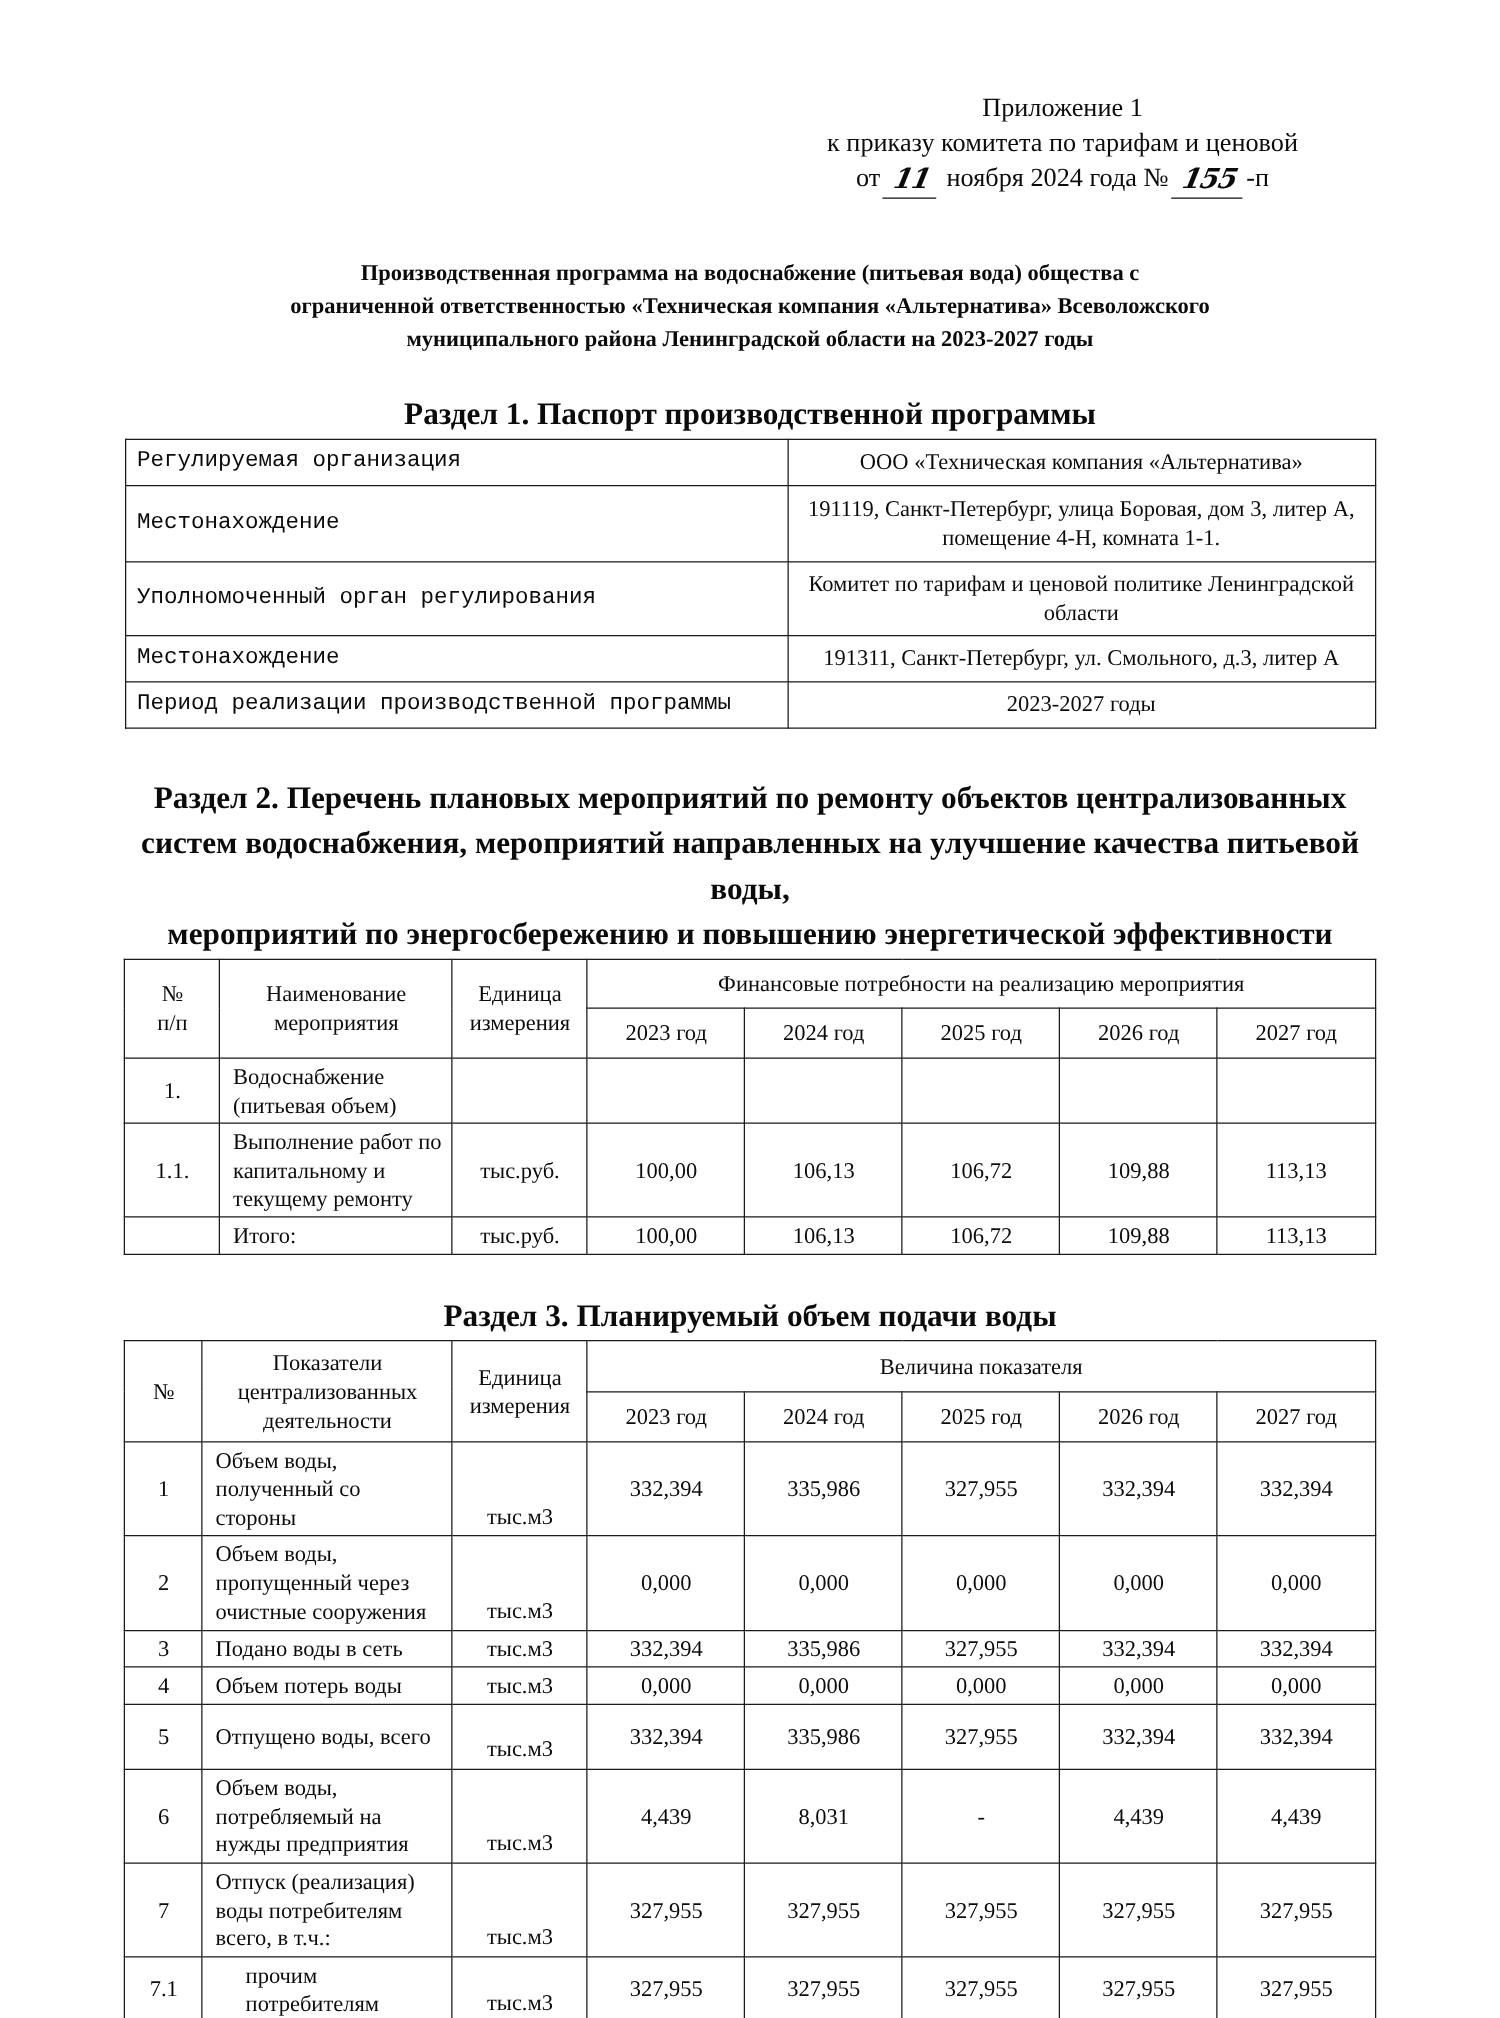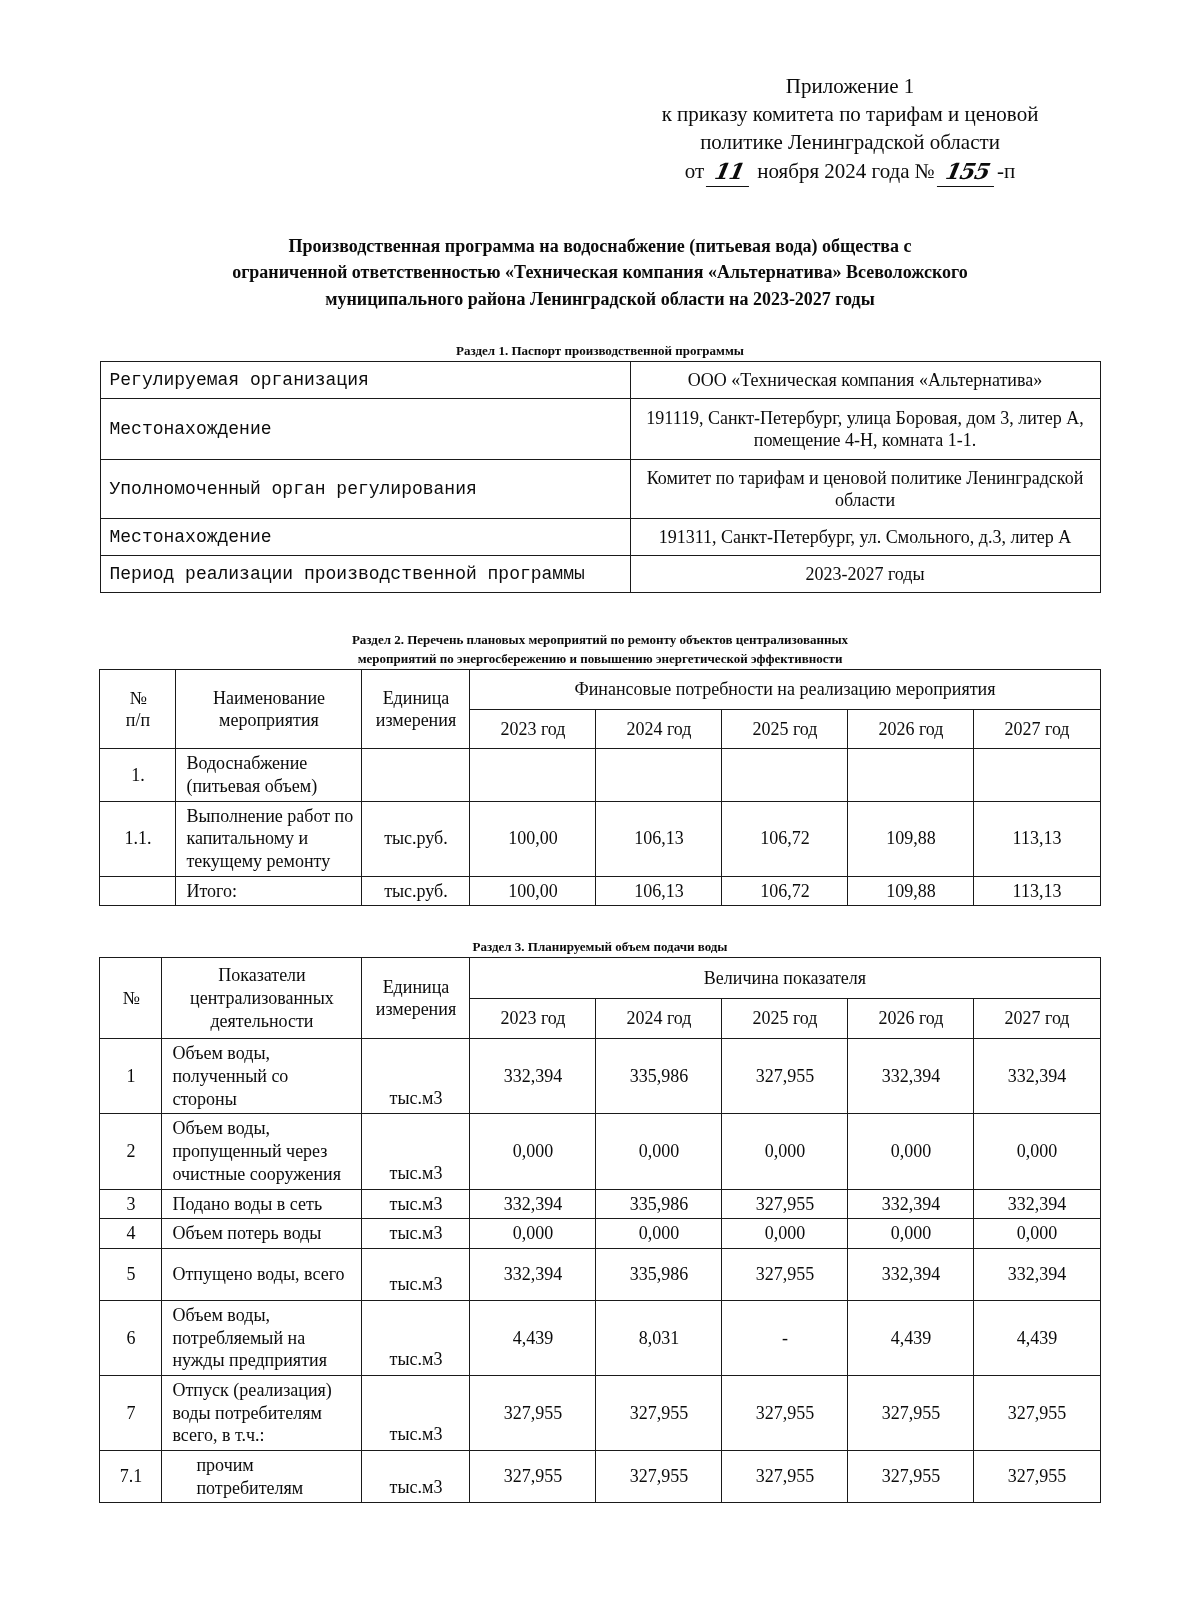--- a/index.html
+++ b/index.html
@@ -59,21 +59,21 @@
     text-align: center;
     font-weight: 700;
     font-size: 18px;
     line-height: 1.47;
   }
   .doc-title .tline { display: block; }
 
   .section-title {
     text-align: center;
     font-weight: 700;
-    font-size: 13px;
+    font-size: 25px;
     line-height: 1.46;
     margin: 0 auto;
     width: 1000px;
   }
   .section-title .tline { display: block; }
 
   .sec1-title { margin-top: 30px; }
   .sec2-title { margin-top: 38px; }
   .sec3-title { margin-top: 32px; }
 
@@ -116,21 +116,20 @@
 </style>
 </head>
 <body>
 
 <div class="page">
   <div class="content">
 
     <div class="doc-header">
       <div class="line">Приложение 1</div>
       <div class="line">к приказу комитета по тарифам и ценовой</div>
-      <div class="line">политике Ленинградской области</div>
       <div class="line">
         <span>от</span>
         <span class="hand">11</span>
         <span>ноября</span>
         <span>2024 года</span>
         <span>№</span>
         <span class="hand">155</span><span>-п</span>
       </div>
     </div>
 
@@ -168,20 +167,21 @@
         </tr>
         <tr>
           <td class="lbl">Период реализации производственной программы</td>
           <td class="val">2023-2027 годы</td>
         </tr>
       </tbody>
     </table>
 
     <div class="section-title sec2-title">
       <span class="tline">Раздел 2. Перечень плановых мероприятий по ремонту объектов централизованных</span>
+      <span class="tline">систем водоснабжения, мероприятий направленных на улучшение качества питьевой воды,</span>
       <span class="tline">мероприятий по энергосбережению и повышению энергетической эффективности</span>
     </div>
 
     <table class="doc t2">
       <colgroup>
         <col style="width:76px">
           <col style="width:186px">
           <col style="width:108px">
         <col style="width:126px">
           <col style="width:126px">

